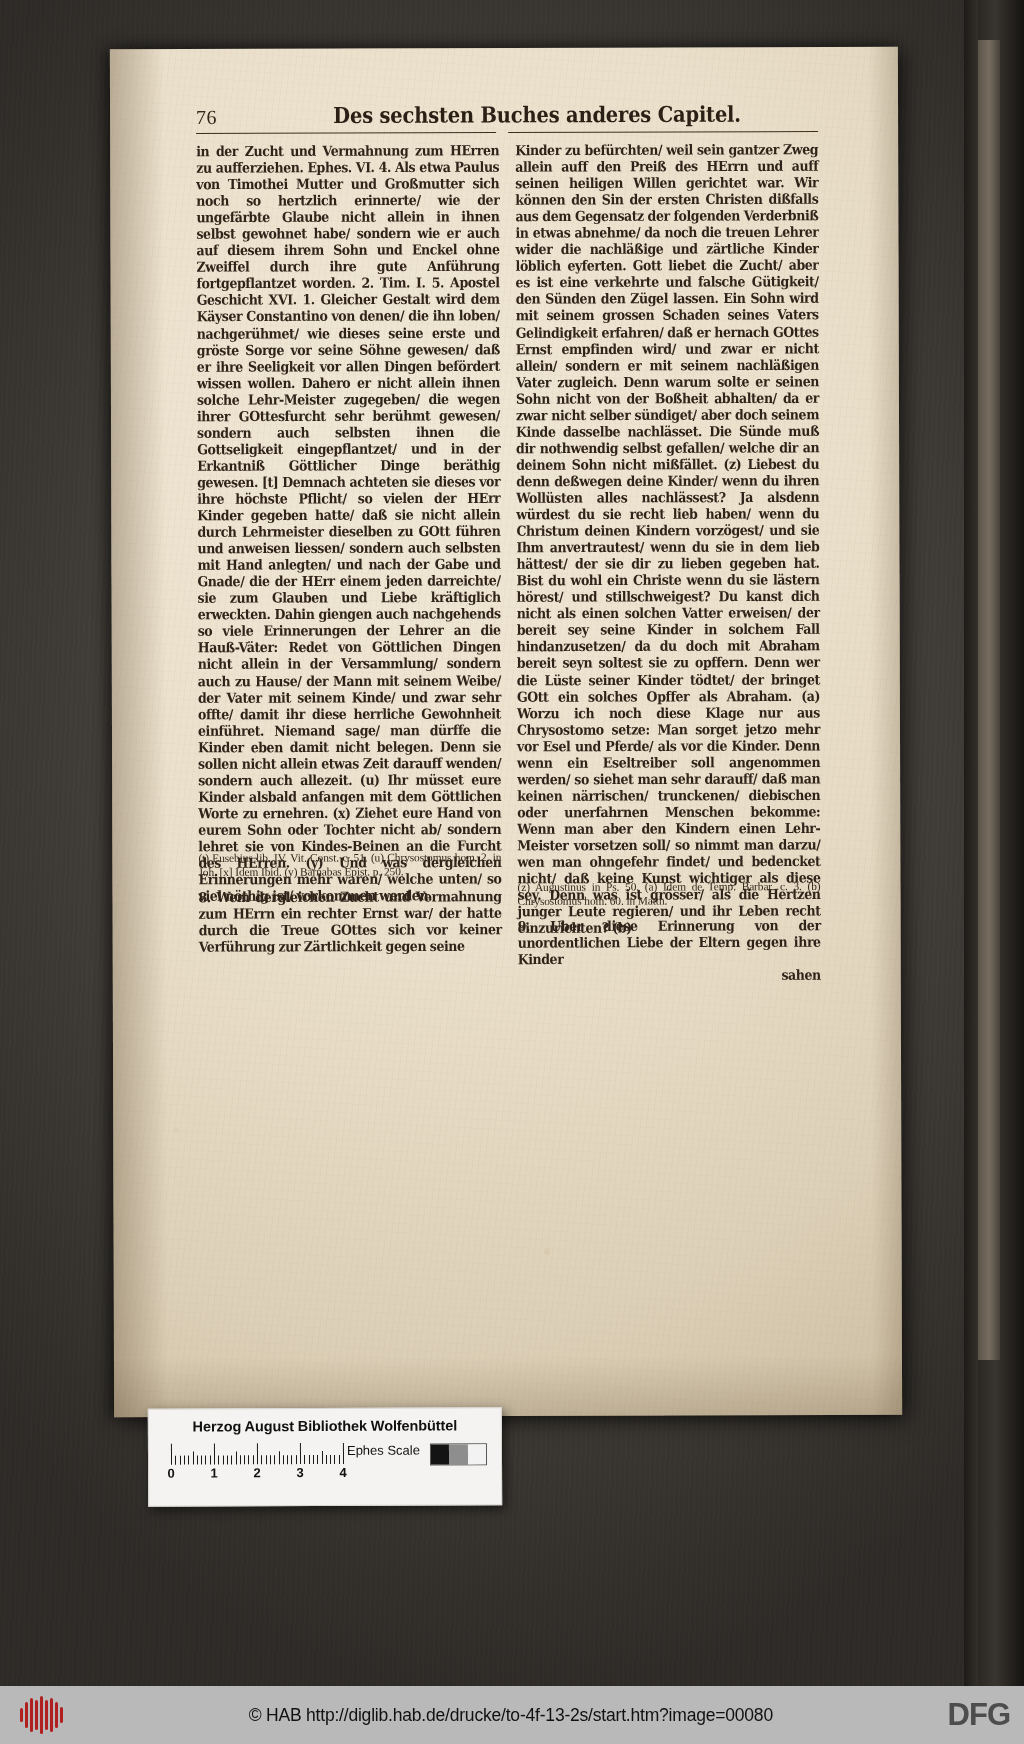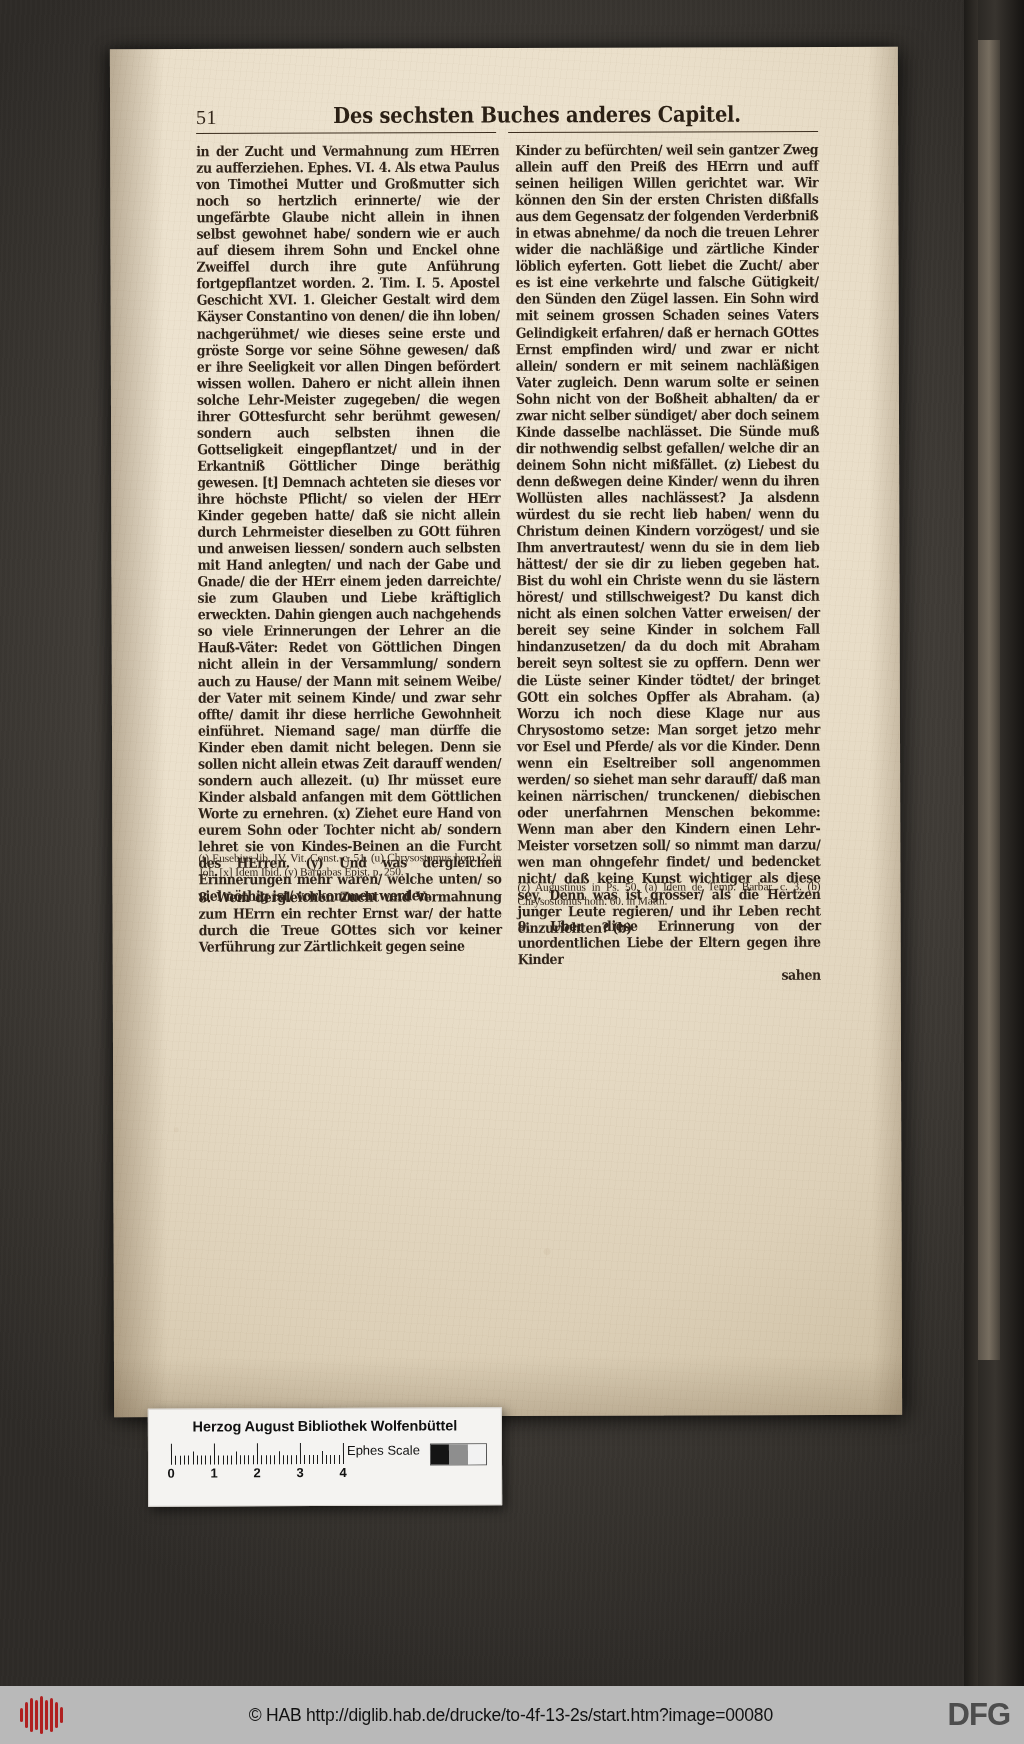--- a/index.html
+++ b/index.html
@@ -223,21 +223,21 @@
 
 <div id="leaf">
   <div class="grain"></div>
   <div class="bindshade"></div>
   <div class="edgeshade"></div>
   <div class="botshade"></div>
 
   <div class="typeblock">
 
     <div class="runhead">
-      <div class="folio">51</div>
+      <div class="folio">76</div>
       <div class="runtitle">Des sechsten Buches anderes Capitel.</div>
     </div>
     <div class="rules">
       <div class="r r1"></div>
       <div class="r r2"></div>
     </div>
 
     <div class="cols">
 
       <div class="col">

